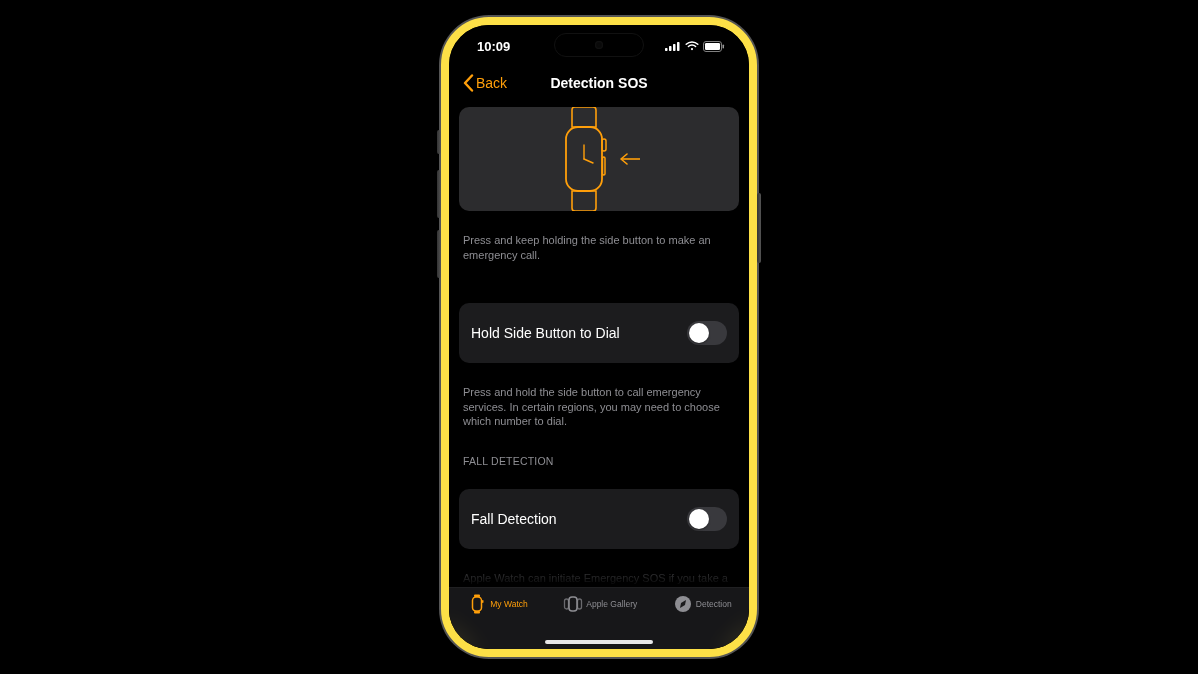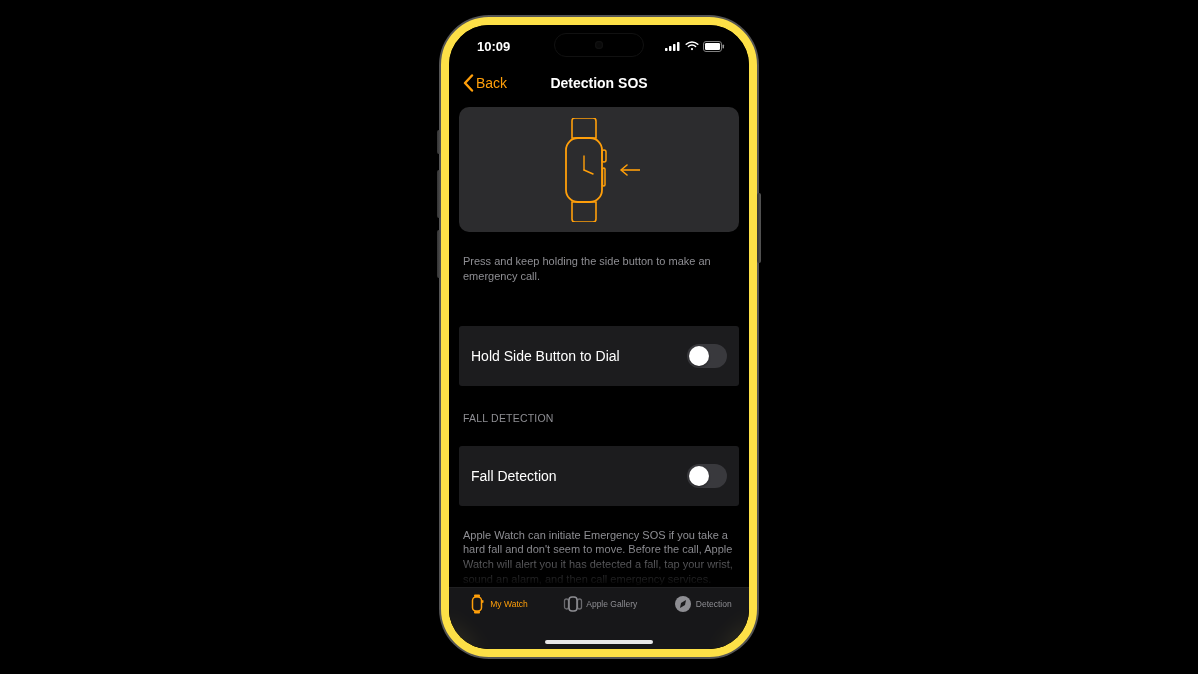--- a/index.html
+++ b/index.html
@@ -87,21 +87,21 @@
   }
   .hero-inner{display:flex;align-items:center;gap:0;}
   .caption{
     color:var(--dim);font-size:11px;line-height:1.35;padding:0 4px;margin-top:2px;
   }
   .section-header{
     color:var(--dim);font-size:10.5px;letter-spacing:.02em;padding:6px 4px 2px 4px;
     text-transform:uppercase;
   }
   .cell{
-    background:var(--card);border-radius:3px;
+    background:var(--card);border-radius:10px;
     padding:18px 12px;display:flex;align-items:center;justify-content:space-between;
     font-size:14px;color:var(--white);
   }
   
   .switch{
     position:relative;width:40px;height:24px;border-radius:12px;background:#39393d;
     flex:0 0 40px;cursor:pointer;
   }
   .switch .knob{
     position:absolute;left:2px;top:2px;width:20px;height:20px;border-radius:50%;
@@ -201,20 +201,21 @@
       <div class="caption">Press and keep holding the side button to make an emergency call.</div>
 
       <div class="spacer-sm"></div>
 
       <div class="cell">
         <span>Hold Side Button to Dial</span>
         <div class="switch">
           <div class="knob"></div>
         </div>
       </div>
+      <div class="caption">Press and hold the side button to call emergency services. In certain regions, you may need to choose which number to dial.</div>
 
       <div class="section-header">FALL DETECTION</div>
       <div class="cell">
         <span>Fall Detection</span>
         <div class="switch">
           <div class="knob"></div>
         </div>
       </div>
       <div class="caption">Apple Watch can initiate Emergency SOS if you take a hard fall and don't seem to move. Before the call, Apple Watch will alert you it has detected a fall, tap your wrist, sound an alarm, and then call emergency services.</div>
 

